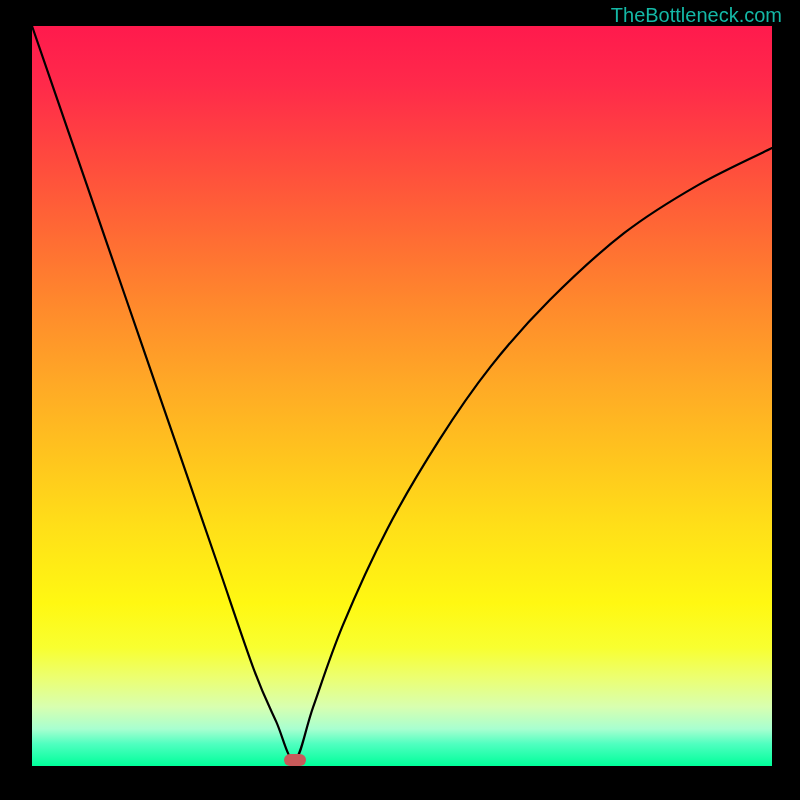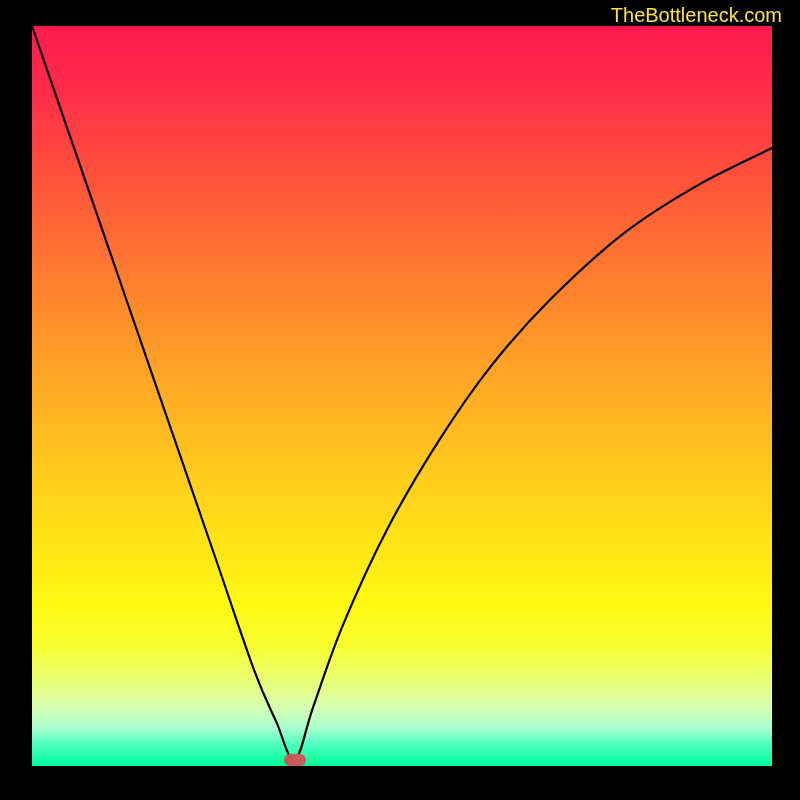--- a/index.html
+++ b/index.html
@@ -8,21 +8,21 @@
     height: 800px;
     background: #000;
     position: relative;
     overflow: hidden;
     font-family: Arial, sans-serif;
   }
   .watermark {
     position: absolute;
     top: 4px;
     right: 18px;
-    color: #fde047;
+    color: #14b8a6;
     font-size: 20px;
     font-weight: 400;
     z-index: 10;
   }
   .plot-area {
     position: absolute;
     left: 32px;
     top: 26px;
     width: 740px;
     height: 740px;

